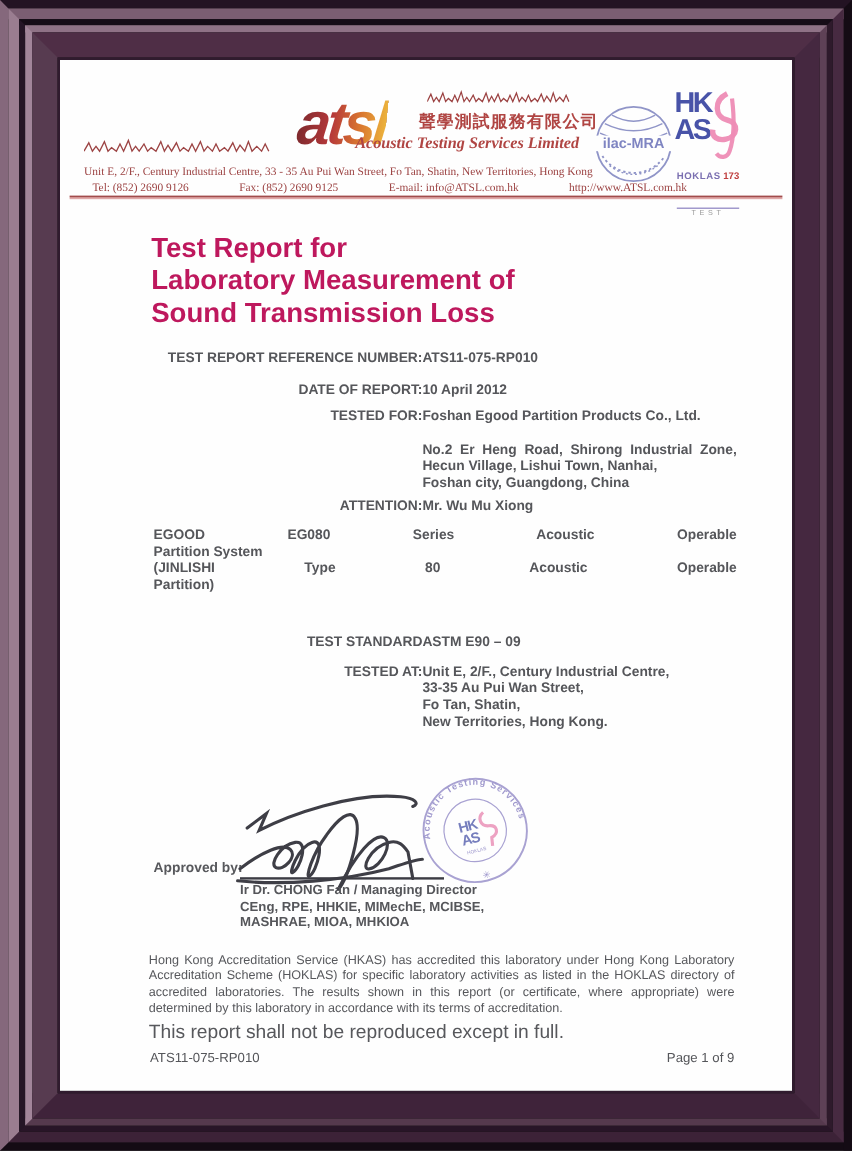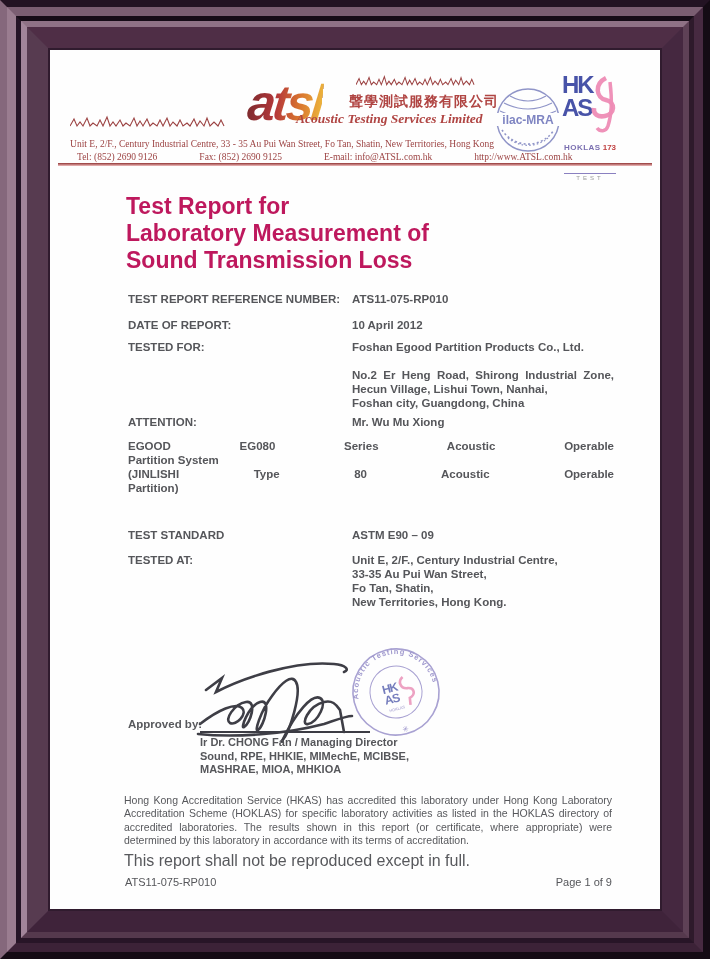--- a/index.html
+++ b/index.html
@@ -52,21 +52,21 @@
   .rule { position:absolute; left:8px; right:8px; top:113px; height:3px;
       background:linear-gradient(#a14c4c 0 45%, #e0a8a8 55% 100%); }
 
   
   .title { position:absolute; left:64px; top:143px; font-size:23px; font-weight:bold;
       line-height:27px; color:#be185d; letter-spacing:0;margin-left:12px; }
 
   
   .row { position:absolute; left:78px; width:486px; display:flex; font-size:11.5px;
          font-weight:bold; line-height:14px; color:#55565a; }
-  .row .lbl { width:224px; flex:none; }
+  .row .lbl { width:224px; flex:none;text-align:right; }
   .row .val { flex:1; }
   .val .just { text-align:justify; text-align-last:justify; }
 
   
   .approved { position:absolute; left:78px; top:668px; font-size:11.5px; font-weight:bold; }
   .sig { position:absolute; left:146px; top:596px; }
   .stamp { position:absolute; left:300px; top:596px; transform:rotate(-14deg); opacity:.92; }
   .sig-line { position:absolute; left:150px; top:681px; width:170px;
       border-top:2px solid #3c3c44; }
   .sig-name { position:absolute; left:150px; top:686px; font-size:11px; font-weight:bold;
@@ -220,21 +220,21 @@
             <text x="33" y="56" font-family="Liberation Sans, sans-serif" font-size="12" font-weight="900" fill="#5a64b0" letter-spacing="-1">AS</text>
             <path d="M56,33 C50,36 51,44 58,45 C65,46 65,53 58,55 L57,62" fill="none" stroke="#e98fb6" stroke-width="2.6"></path>
             <text x="35" y="64" font-size="4" fill="#8d85c4">HOKLAS</text>
           </g>
         </svg>
 
         <div class="approved">Approved by:</div>
         <div class="sig-line"></div>
         <div class="sig-name">
           <div>Ir Dr. CHONG Fan / Managing Director</div>
-          <div>Sound, RPE, HHKIE, MIMechE, MCIBSE,</div>
+          <div>CEng, RPE, HHKIE, MIMechE, MCIBSE,</div>
           <div>MASHRAE, MIOA, MHKIOA</div>
         </div>
 
         <div class="accred">Hong Kong Accreditation Service (HKAS) has accredited this laboratory under Hong Kong Laboratory Accreditation Scheme (HOKLAS) for specific laboratory activities as listed in the HOKLAS directory of accredited laboratories. The results shown in this report (or certificate, where appropriate) were determined by this laboratory in accordance with its terms of accreditation.</div>
         <div class="note">This report shall not be reproduced except in full.</div>
         <div class="f-num">ATS11-075-RP010</div>
         <div class="f-page">Page 1 of 9</div>
 
       </div>
 

